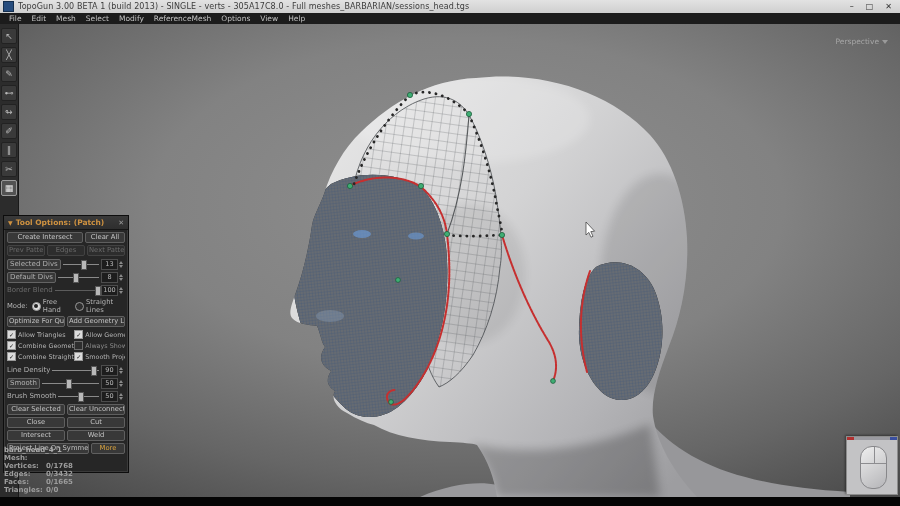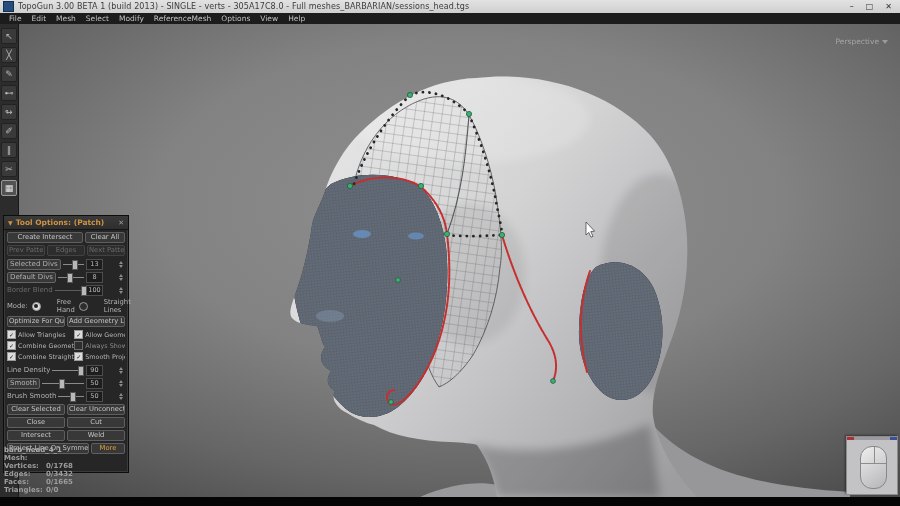--- a/index.html
+++ b/index.html
@@ -43,28 +43,28 @@
   .pbtn.w42{flex:0 0 40px;}
   .pbtn.disabled{color:#6a6a6a;border-color:#424242;background:#2d2d2d;}
   .pbtn.accent{color:#d8a23e;}
   .slider-row{height:12px;margin:1px 0;}
   .slabel{white-space:nowrap;color:#b0b0b0;}
   .slabel.boxed{border:1px solid #646464;background:#383838;border-radius:2px;padding:0 2px;line-height:9px;height:9px;}
   .dim{color:#6b6b6b !important;border-color:#444 !important;}
   .track{flex:1;height:1px;background:#8a8a8a;position:relative;min-width:14px;}
   .track.dim{background:#5c5c5c;}
   .knob{position:absolute;top:-3.5px;width:4px;height:8px;background:#b9b9b9;border:1px solid #555;margin-left:-2px;}
-  .valwrap{display:flex;align-items:center;gap:16px;flex:0 0 auto;}
+  .valwrap{display:flex;align-items:center;gap:1px;flex:0 0 auto;}
   .valbox{width:15px;height:9px;background:#1d1d1d;border:1px solid #4d4d4d;color:#b9b9b9;font-size:6.5px;line-height:9px;text-align:center;}
   .spin{display:flex;flex-direction:column;justify-content:center;gap:1px;width:6px;}
   .spin i{display:block;width:0;height:0;border-left:2.5px solid transparent;border-right:2.5px solid transparent;}
   .spin i.up{border-bottom:3px solid #8a8a8a;}
   .spin i.dn{border-top:3px solid #8a8a8a;}
   .mode-row{font-size:6.8px;gap:4px;}
-  .radio-wrap{display:flex;align-items:center;gap:16px;}
+  .radio-wrap{display:flex;align-items:center;gap:2px;}
   .radio{width:7px;height:7px;border:1px solid #999;border-radius:50%;background:#2e2e2e;display:inline-block;position:relative;flex:0 0 auto;}
   .radio.sel{background:#ddd;}
   .radio.sel::after{content:"";position:absolute;inset:1.5px;border-radius:50%;background:#222;}
   .cbgrid{display:grid;grid-template-columns:57% 43%;row-gap:2px;padding:1px 3px;margin:2px 0;font-size:6.4px;}
   .cb{display:flex;align-items:center;gap:2px;overflow:hidden;white-space:nowrap;}
   .cbbox{width:7px;height:7px;flex:0 0 auto;font-size:6px;line-height:7px;text-align:center;}
   .cbbox.on{background:#dcdcdc;color:#151515;border:1px solid #999;}
   .cbbox.off{background:#2e2e2e;color:transparent;border:1px solid #6a6a6a;}
   .cblabel{overflow:hidden;text-overflow:clip;}
   .cblabel.dim2{color:#8b8b8b;}

